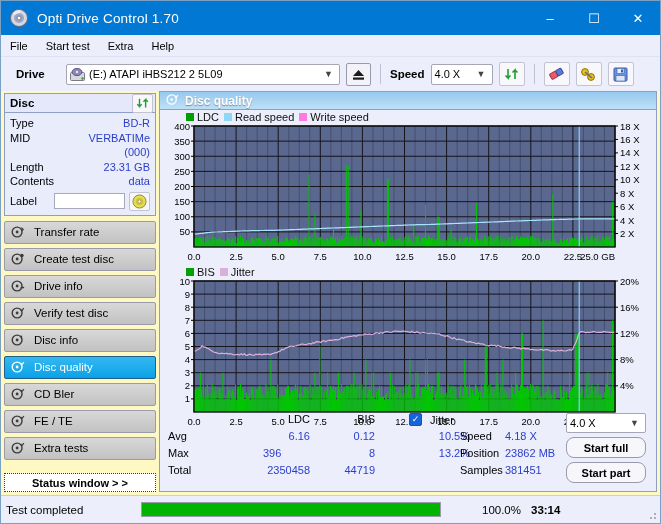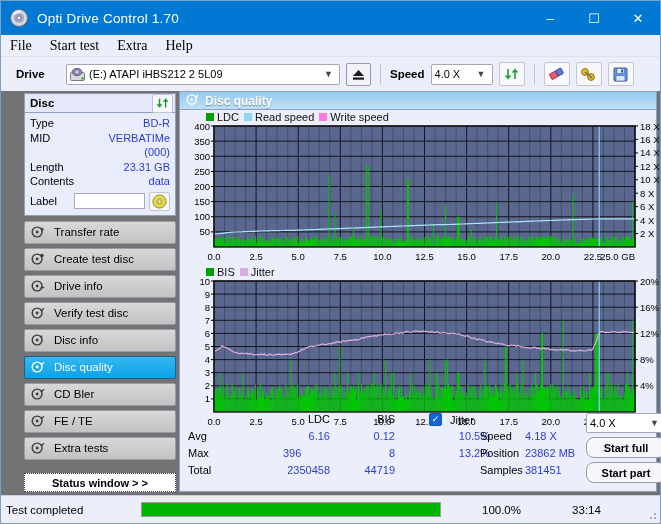--- a/index.html
+++ b/index.html
@@ -3,54 +3,54 @@
 <meta charset="utf-8">
 <style>
   * { box-sizing: border-box; margin:0; padding:0; }
   html,body { width:661px; height:524px; overflow:hidden; }
   body {
     font-family: "Liberation Sans", sans-serif;
     font-size: 11px;
     background:#eef0fb;
     color:#000;
   }
-  #app { width:661px; height:524px; position:relative; background:#737373;
+  #app { width:661px; height:524px; position:relative; background:#fef9c3;
          border:1px solid #7aa0c4; }
 
   
   .titlebar { height:34px; background:#0078d4; display:flex; align-items:center;
               padding-left:8px; }
   .tb-icon { width:20px; height:20px; margin-right:8px; position:relative; }
   .tb-title { color:#fff; font-size:13.5px; letter-spacing:.2px; flex:1; }
   .tb-btns { display:flex; height:34px; }
   .tb-btn { width:44px; height:34px; display:flex; align-items:center;
             justify-content:center; color:#fff; font-size:13px; }
 
   
   .menubar { height:22px; background:#eceefb; display:flex; align-items:center;
              padding-left:9px; gap:18px; border-bottom:1px solid #dfe2f2; }
-  .menuitem { font-size:14px; color:#000;font-family:Liberation Serif, serif; }
+  .menuitem { font-size:11px; color:#000; }
 
   
   .toolbar { height:34px; display:flex; align-items:center; padding:0 7px; gap:6px;
              background:#eceefb; }
   .lbl-bold { font-weight:bold; font-size:11.5px; }
   .combo { height:21px; background:#fff; border:1px solid #a6a6b5; border-radius:2px;
            display:flex; align-items:center; padding:0 3px; font-size:11px; position:relative; }
   .combo .chev { margin-left:auto; color:#444; font-size:9px; padding:0 3px; }
   .drive-combo { width:274px; }
   .speed-combo { width:62px; }
   .icon-btn { width:26px; height:24px; border:1px solid #c3c3d2; background:#f7f7fc;
               border-radius:2px; display:flex; align-items:center; justify-content:center; }
   .eject-btn { width:25px; height:23px; border:1px solid #9a9aab; background:#f2f2f8;
                border-radius:2px; display:flex; align-items:center; justify-content:center; }
   .vsep { width:1px; height:20px; background:#c0c0d0; margin:0 3px; }
 
   
-  .bodywrap { position:absolute; top:90px; left:0; right:0; bottom:29px; display:flex;margin-left:20px; }
+  .bodywrap { position:absolute; top:90px; left:0; right:0; bottom:29px; display:flex; }
   .sidebar { width:158px; padding:2px 3px 0 3px; display:flex; flex-direction:column; }
 
   .disc-panel { border:1px solid #8e9ec4; background:#e9ecfb; }
   .disc-head { display:flex; align-items:center; height:19px; padding:0 2px 0 5px;
                border-bottom:1px solid #8e9ec4; background:#e4e8fa; }
   .disc-head .t { font-weight:bold; font-size:11.5px; flex:1; }
   .disc-rows { padding:3px 5px 4px 5px; }
   .drow { display:flex; font-size:11px; line-height:14.5px; }
   .drow .k { width:64px; color:#000; }
   .drow .v { flex:1; text-align:right; color:#2b3ecb; }
@@ -100,21 +100,21 @@
          justify-content:center; }
 
   
   .statusbar { position:absolute; left:0; right:0; bottom:0; height:28px;
                background:#eceefb; border-top:1px solid #c9cde4;
                display:flex; align-items:center; font-size:11.5px; }
   .sb-text { width:140px; padding-left:5px; }
   .sb-prog { width:300px; height:15px; border:1px solid #9a9aab; background:#fff; }
   .sb-prog i { display:block; height:100%; background:#00b400; }
   .sb-pct { width:90px; text-align:right; padding-right:10px; }
-  .sb-time { flex:1; text-align:center; padding-right:18px; }
+  .sb-time { flex:1; text-align:left; padding-right:18px;font-weight:bold; }
   .grip { position:absolute; right:3px; bottom:3px; width:10px; height:10px; }
 </style>
 </head>
 <body>
 
 <div id="app">
 
   <div class="titlebar">
     <div class="tb-icon">
       <svg width="20" height="20" viewBox="0 0 20 20">

